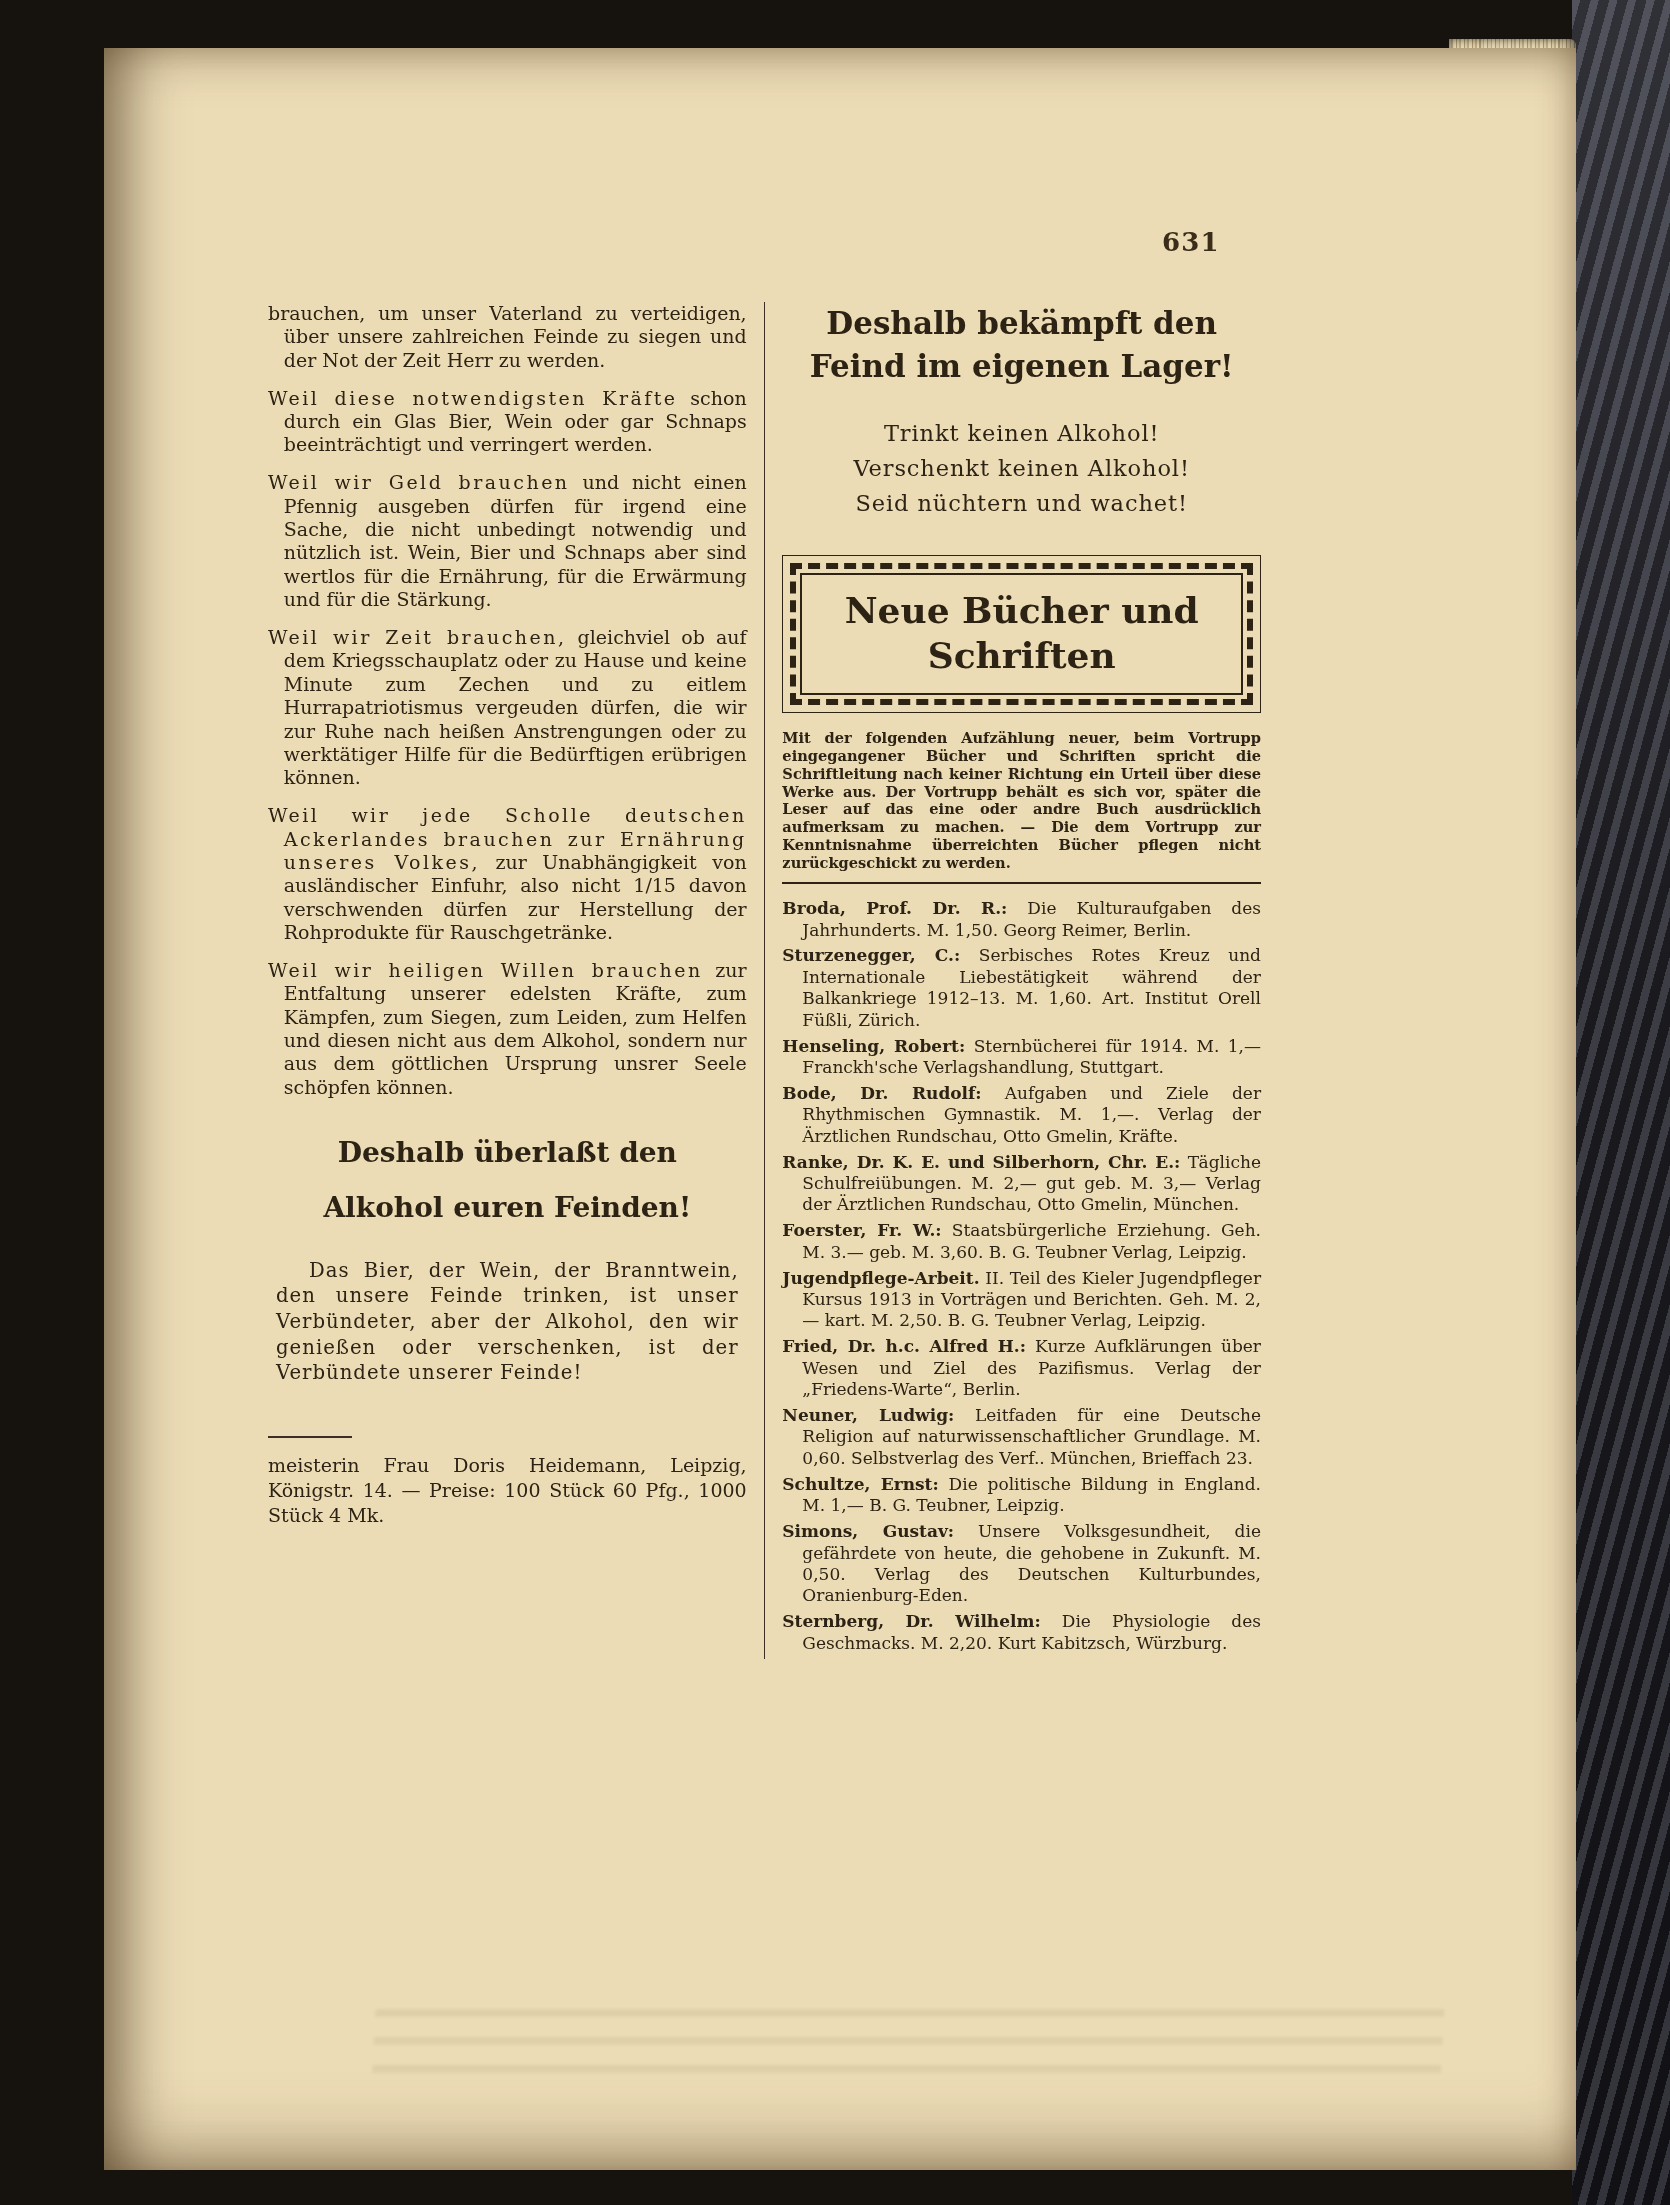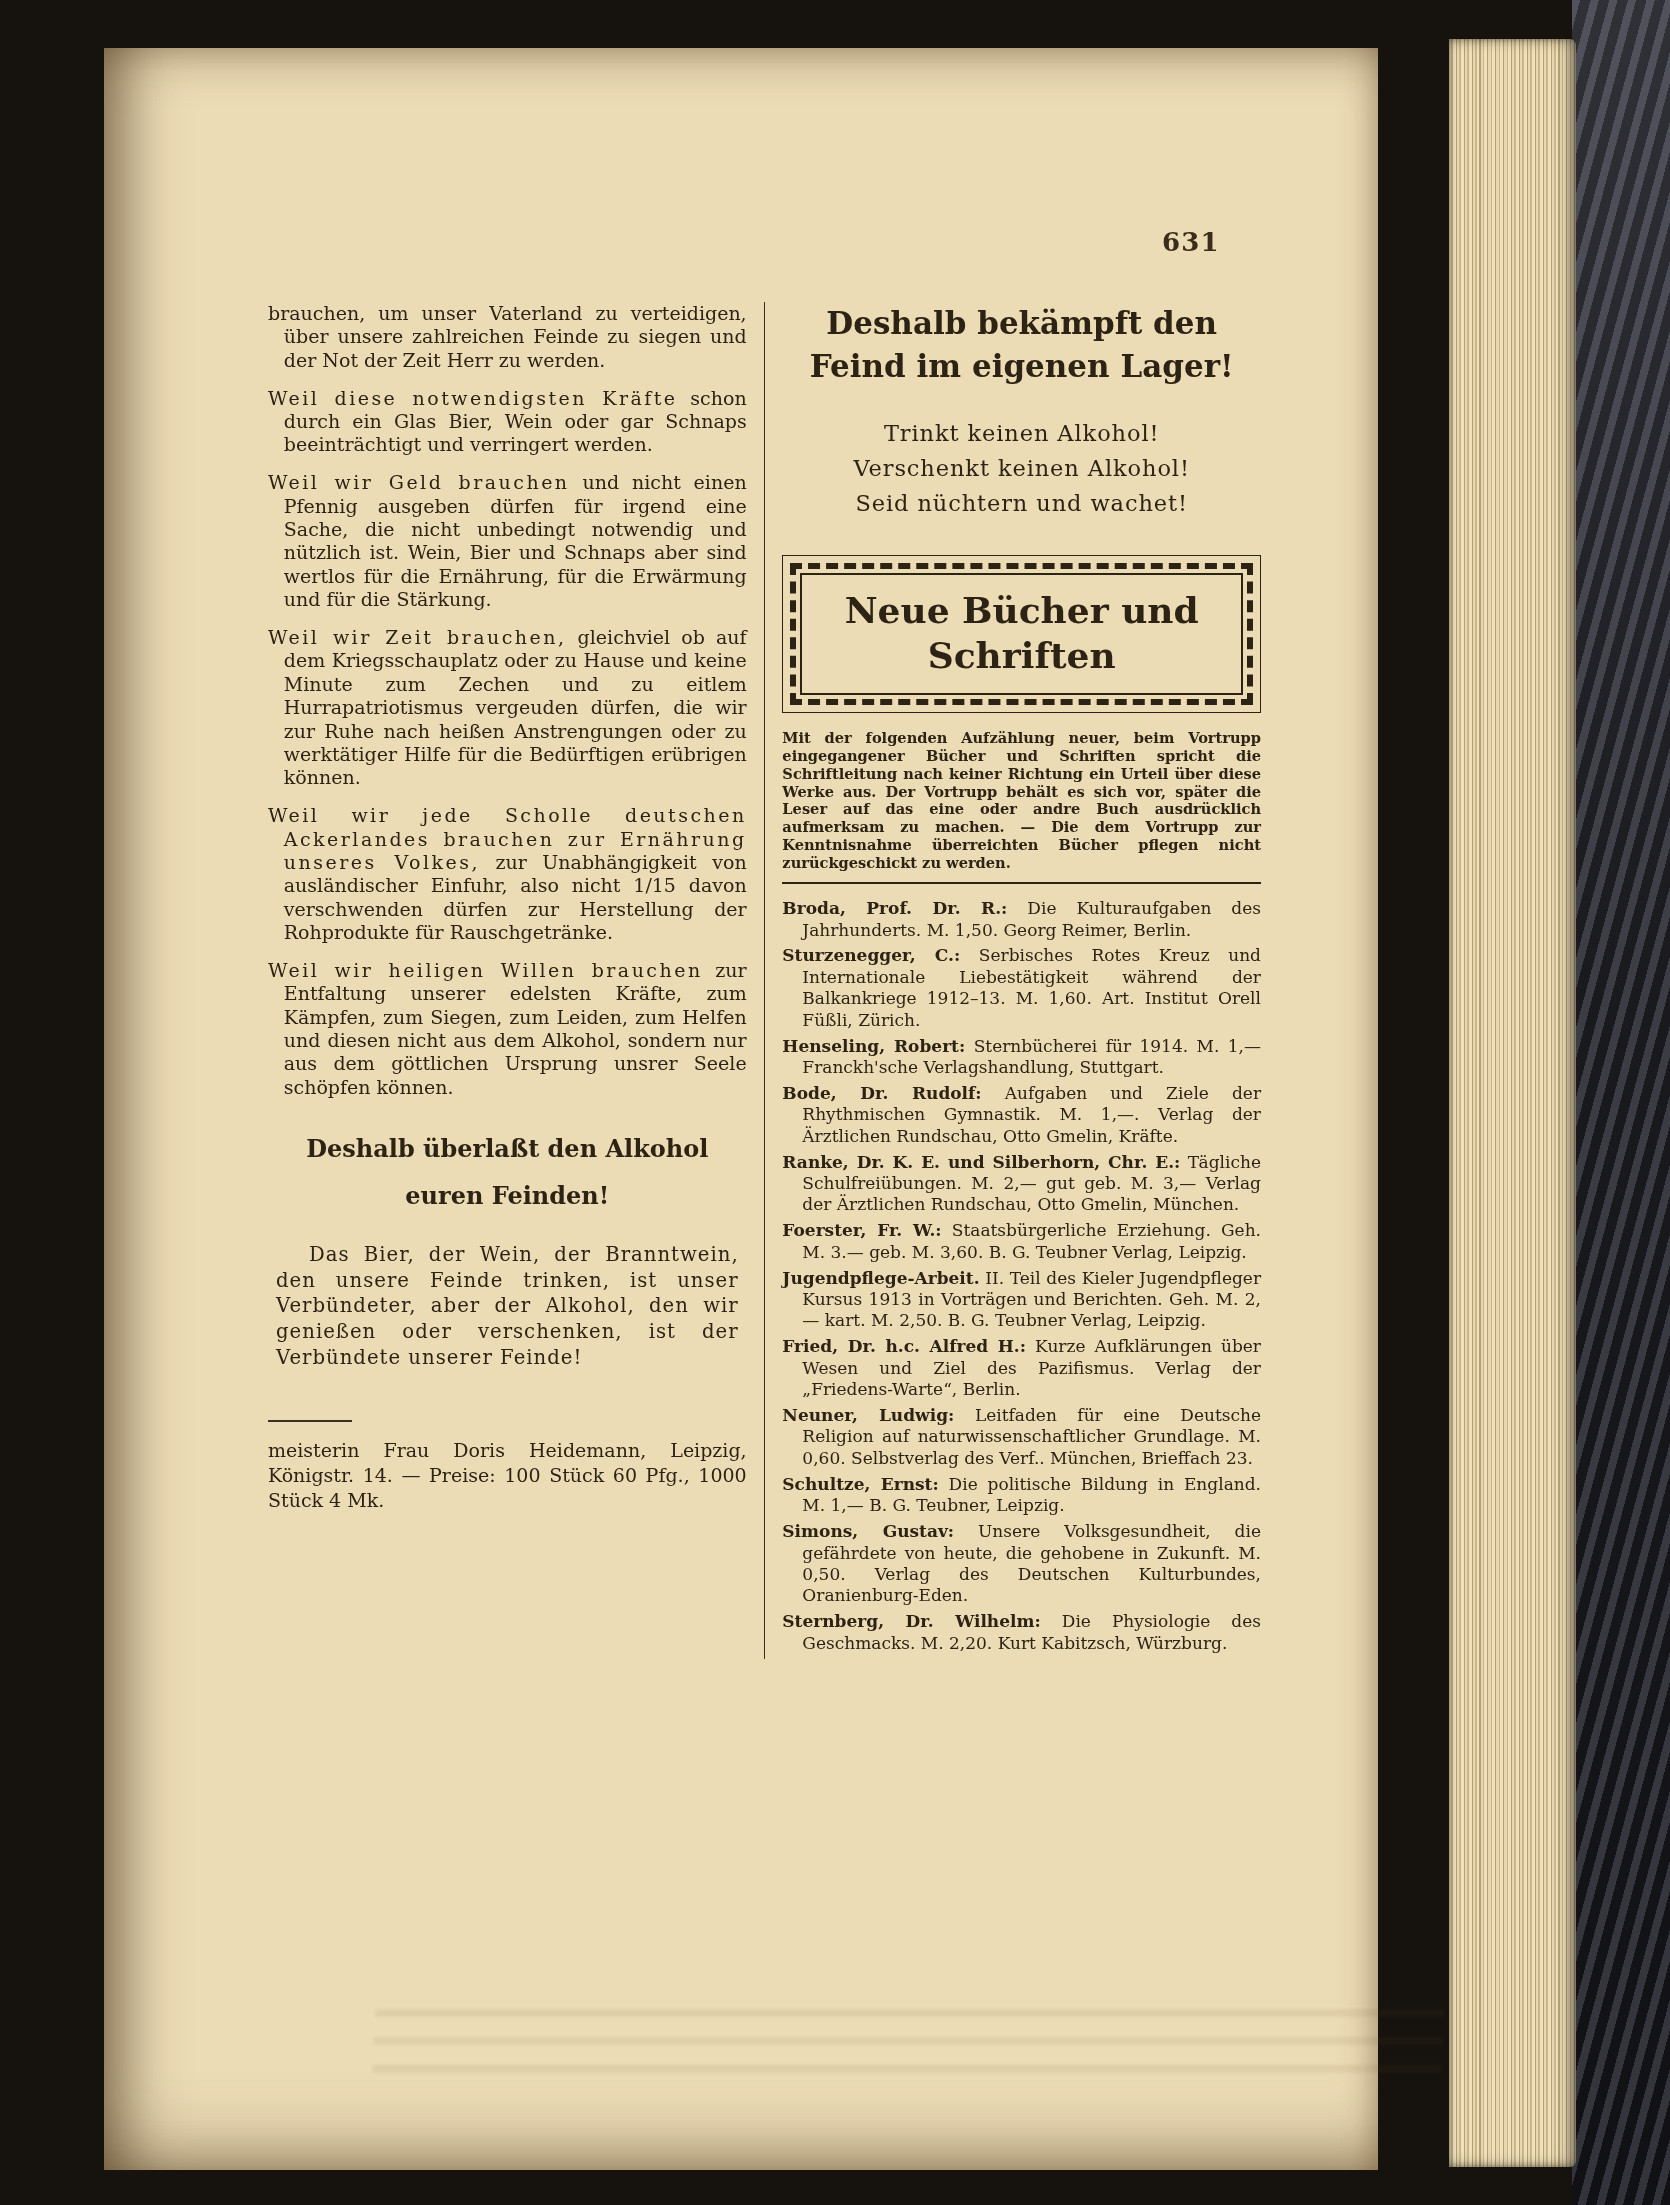--- a/index.html
+++ b/index.html
@@ -25,21 +25,21 @@
   .page-edges {
     position: absolute; left: 1449px; top: 39px; width: 127px; height: 2128px;
     background: repeating-linear-gradient(to right,
       #e8d8b0 0 2.3px, #c9b68a 2.3px 3.9px, #f0e1bc 3.9px 6.8px, #b4a076 6.8px 7.9px);
     border-radius: 0 6.8px 6.8px 0;
     box-shadow: inset -5.6px 0 12.4px rgba(0,0,0,.55), inset 2.3px 0 4.5px rgba(0,0,0,.25);
   }
 
   
   .page {
-    position: absolute; left: 104px; top: 48px; width: 1274px; height: 2122px;
+    position: absolute; left: 104px; top: 48px; width: 1472px; height: 2122px;
     background: #ecdcb6;
     box-shadow:
       inset 45px 0 56px -22.5px rgba(59,38,15,.55),
       inset -18px 0 31px -14px rgba(80,55,25,.35),
       inset 0 -56px 73px -39px rgba(70,45,18,.42),
       inset 0 37px 53px -34px rgba(70,45,18,.32);
   }
 
   .page-number {
     position: absolute; left: 1058px; top: 179px;
@@ -53,21 +53,21 @@
   .col { width: 479px; }
   .divider { width: 1.7px; background: #3c3022; }
 
   
   .para {
     margin: 0 0 14.6px; font-size: 19px; line-height: 1.23;
     text-align: justify; padding-left: 15.8px; text-indent: -15.8px;
   }
   .emph { letter-spacing: .13em; }
   .left-heading {
-    margin: 27px 5.6px 22.5px; font-size: 24px; font-weight: bold;
+    margin: 27px 5.6px 22.5px; font-size: 28px; font-weight: bold;
     text-align: center; line-height: 1.95;
   }
   .closing {
     margin: 8px; font-size: 19.7px; line-height: 1.3;
     text-align: justify; letter-spacing: .05em; text-indent: 33px;
   }
   .footnote-rule { width: 84px; height: 1.7px; background: #3c3022; margin: 50px 0 15.8px; }
   .footnote { margin: 0; font-size: 19px; line-height: 1.32; text-align: justify; }
 
   

